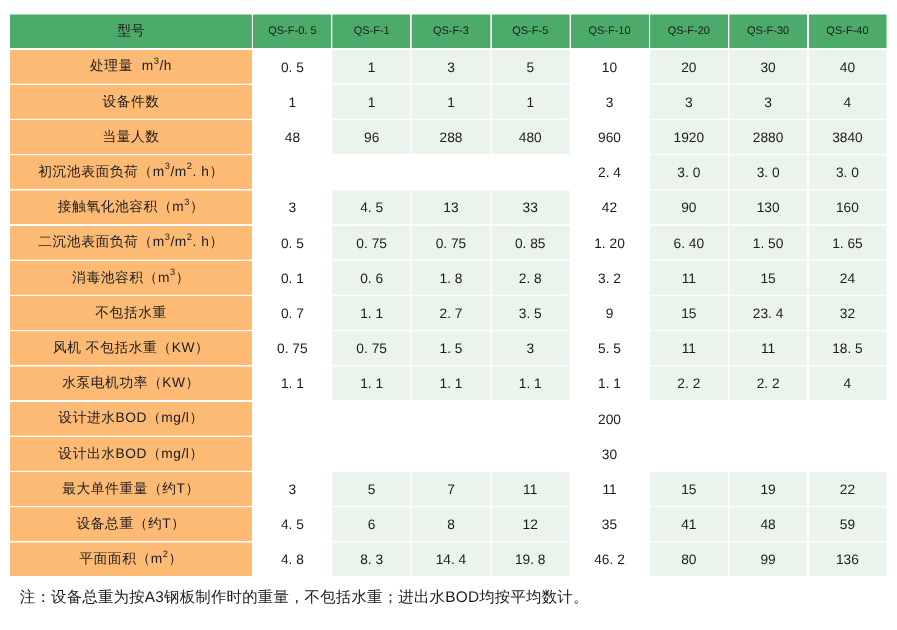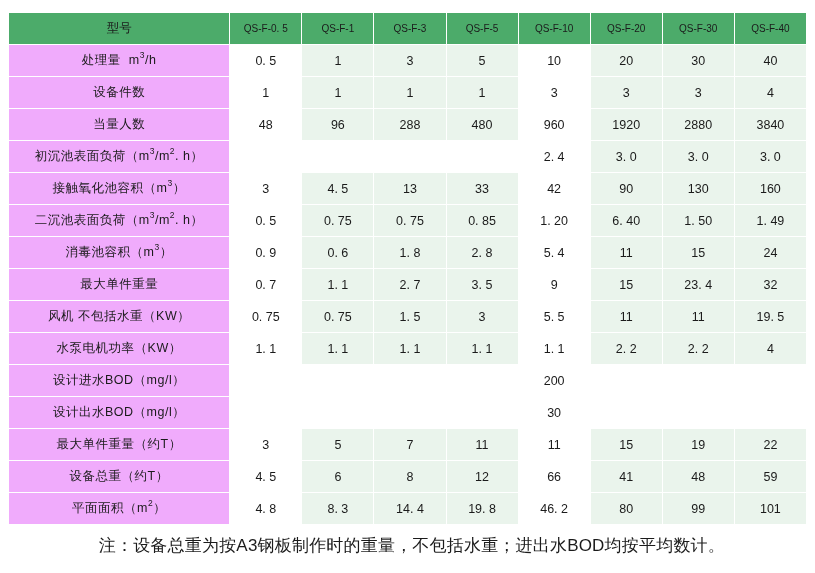--- a/index.html
+++ b/index.html
@@ -32,21 +32,21 @@
     text-align: center;
     vertical-align: middle;
     font-size: 12.5px;
     color: #1b1b1b;
     padding: 0 2px;
     overflow: hidden;
     white-space: nowrap;
   }
   
   td.label {
-    background: #f0abfc;
+    background: #fdba74;
     color: #ffffff;
     font-size: 13px;
     letter-spacing: 0.5px;
   }
   
   td.hdr {
     background: #4cab6a;
     color: #ffffff;
     font-size: 13px;
   }
@@ -65,24 +65,23 @@
     background: #ffffff;
   }
   .sup {
     font-size: 8.5px;
     vertical-align: top;
     position: relative;
     top: -2px;
   }
   .note {
     margin: 9px 0 0 10px;
-    font-size: 17px;
+    font-size: 14px;
     color: #1b1b1b;
     letter-spacing: 0.2px;
-    text-align: right;
   }
   col.c0 { width: 221px; }
   col.cx { width: 72px; }
 </style>
 </head>
 <body>
 
 <div id="page">
 
   <table class="spec">
@@ -172,57 +171,57 @@
 
       <tr>
         <td class="label">二沉池表面负荷（m<span class="sup">3</span>/m<span class="sup">2</span>. h）</td>
         <td class="d">0. 5</td>
         <td class="d tint">0. 75</td>
         <td class="d tint">0. 75</td>
         <td class="d tint">0. 85</td>
         <td class="d">1. 20</td>
         <td class="d tint">6. 40</td>
         <td class="d tint">1. 50</td>
-        <td class="d tint">1. 49</td>
+        <td class="d tint">1. 65</td>
       </tr>
 
       <tr>
         <td class="label">消毒池容积（m<span class="sup">3</span>）</td>
-        <td class="d">0. 9</td>
+        <td class="d">0. 1</td>
         <td class="d tint">0. 6</td>
         <td class="d tint">1. 8</td>
         <td class="d tint">2. 8</td>
-        <td class="d">5. 4</td>
+        <td class="d">3. 2</td>
         <td class="d tint">11</td>
         <td class="d tint">15</td>
         <td class="d tint">24</td>
       </tr>
 
       <tr>
-        <td class="label">最大单件重量</td>
+        <td class="label">不包括水重</td>
         <td class="d">0. 7</td>
         <td class="d tint">1. 1</td>
         <td class="d tint">2. 7</td>
         <td class="d tint">3. 5</td>
         <td class="d">9</td>
         <td class="d tint">15</td>
         <td class="d tint">23. 4</td>
         <td class="d tint">32</td>
       </tr>
 
       <tr>
         <td class="label">风机  不包括水重（KW）</td>
         <td class="d">0. 75</td>
         <td class="d tint">0. 75</td>
         <td class="d tint">1. 5</td>
         <td class="d tint">3</td>
         <td class="d">5. 5</td>
         <td class="d tint">11</td>
         <td class="d tint">11</td>
-        <td class="d tint">19. 5</td>
+        <td class="d tint">18. 5</td>
       </tr>
 
       <tr>
         <td class="label">水泵电机功率（KW）</td>
         <td class="d">1. 1</td>
         <td class="d tint">1. 1</td>
         <td class="d tint">1. 1</td>
         <td class="d tint">1. 1</td>
         <td class="d">1. 1</td>
         <td class="d tint">2. 2</td>
@@ -265,35 +264,35 @@
         <td class="d tint">19</td>
         <td class="d tint">22</td>
       </tr>
 
       <tr>
         <td class="label">设备总重（约T）</td>
         <td class="d">4. 5</td>
         <td class="d tint">6</td>
         <td class="d tint">8</td>
         <td class="d tint">12</td>
-        <td class="d">66</td>
+        <td class="d">35</td>
         <td class="d tint">41</td>
         <td class="d tint">48</td>
         <td class="d tint">59</td>
       </tr>
 
       <tr>
         <td class="label">平面面积（m<span class="sup">2</span>）</td>
         <td class="d">4. 8</td>
         <td class="d tint">8. 3</td>
         <td class="d tint">14. 4</td>
         <td class="d tint">19. 8</td>
         <td class="d">46. 2</td>
         <td class="d tint">80</td>
         <td class="d tint">99</td>
-        <td class="d tint">101</td>
+        <td class="d tint">136</td>
       </tr>
     </tbody>
   </table>
 
   <div class="note">注：设备总重为按A3钢板制作时的重量，不包括水重；进出水BOD均按平均数计。</div>
 
 </div>
 
 </body></html>

